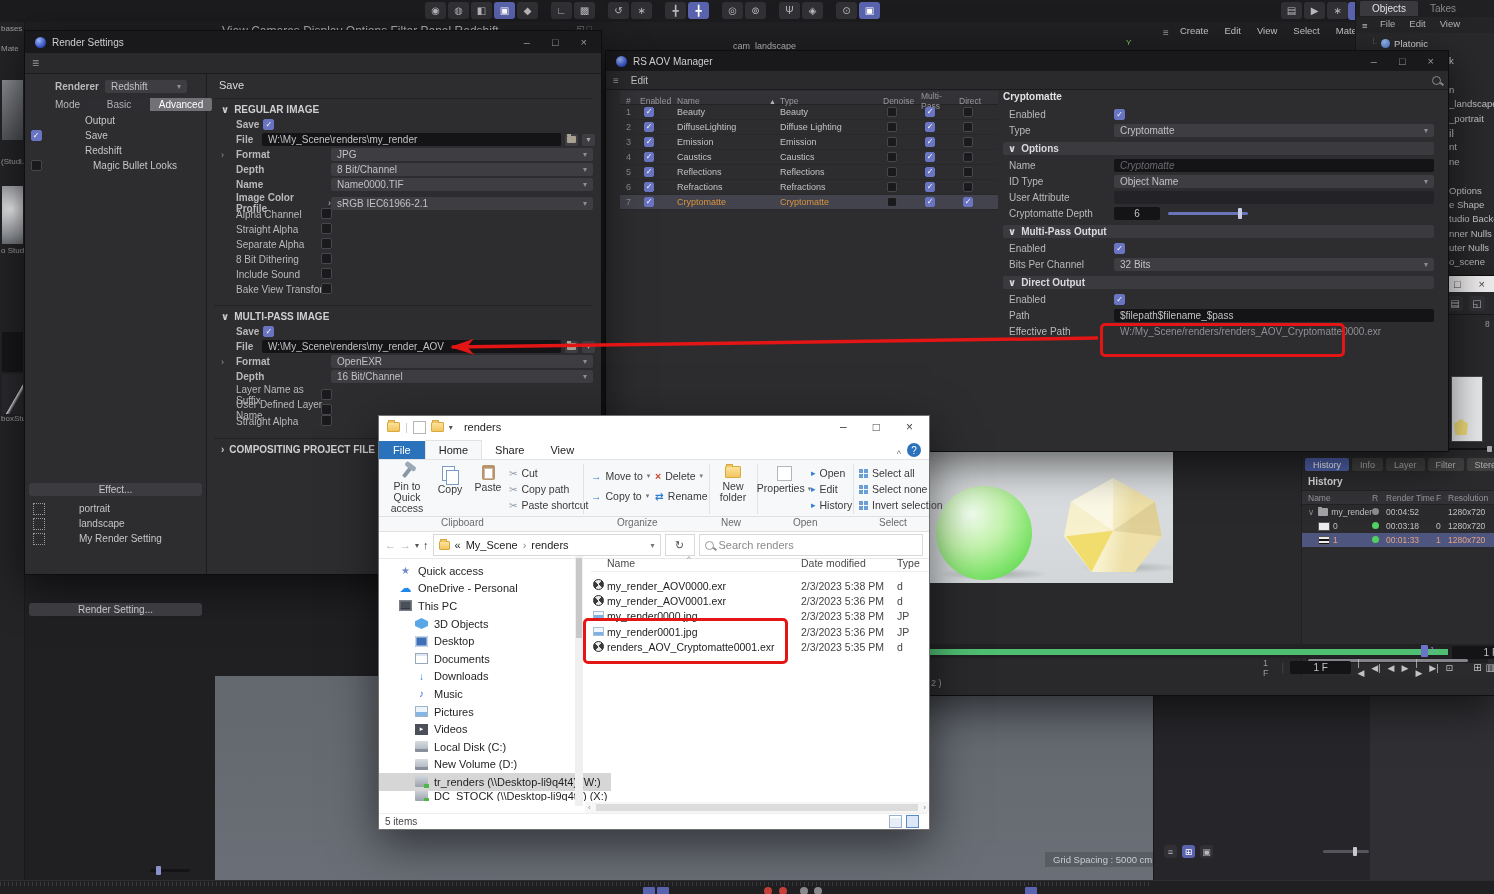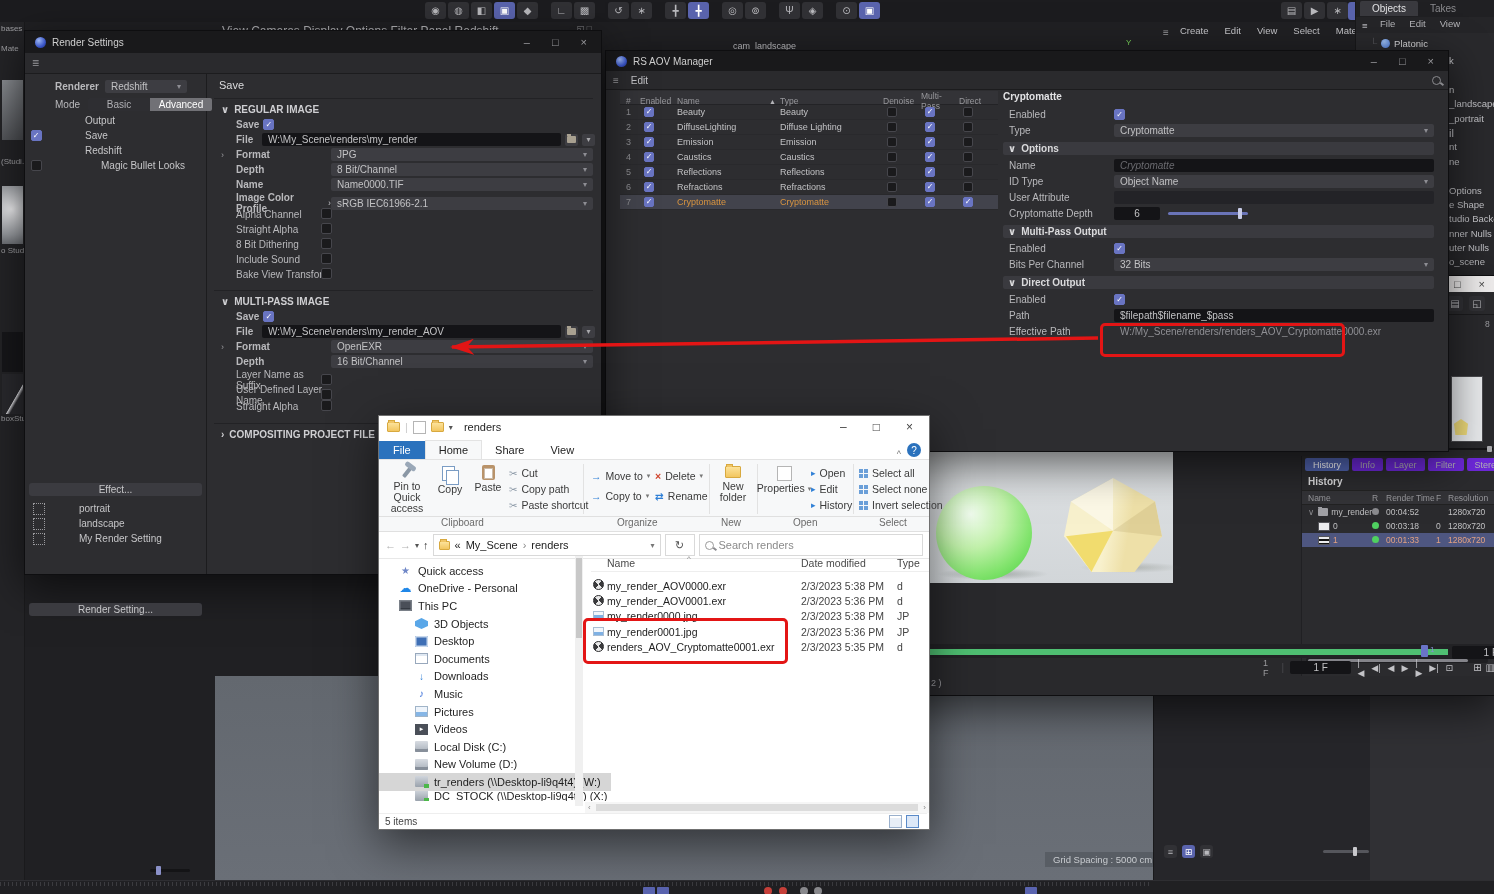--- a/index.html
+++ b/index.html
@@ -59,21 +59,21 @@
   .hgrid{display:grid;grid-template-columns:64px 14px 50px 12px 1fr;align-items:center}
   .hrow{height:14px;font-size:8.5px;color:#c0c0c2}
   .hrow.selected{background:#4e5680;color:#e2a182}
   .dot{width:7px;height:7px;border-radius:50%;display:inline-block}
   .dot-gray{background:#8a8a8e}.dot-green{background:#4fd060}
   .h-fold{width:11px;height:8px;background:#a0a0a5;border-radius:1px;position:relative;display:inline-block}
   .h-fold::before{content:"";position:absolute;top:-2px;left:0;width:4px;height:2px;background:#a0a0a5}
   .h-thumb{width:12px;height:9px;background:#ececee;border:1px solid #55555a;display:inline-block;box-sizing:border-box}
   .h-thumbs{width:12px;height:9px;border:1px solid #55555a;display:inline-block;box-sizing:border-box;
             background:repeating-linear-gradient(180deg,#ececee 0 2px,#141414 2px 4px)}
-  .pvtab{height:13px;border-radius:2px;background:#6d28d9;color:#b2b2b6;display:inline-flex;align-items:center;padding:0 8px;margin-right:3px;font-size:9px}
+  .pvtab{height:13px;border-radius:2px;background:#404040;color:#b2b2b6;display:inline-flex;align-items:center;padding:0 8px;margin-right:3px;font-size:9px}
   .pvtab.active{background:#5063ae;color:#fff}
   
   .ewin{position:absolute;background:#fff;border:1px solid #707070;box-shadow:0 14px 44px rgba(0,0,0,.55);
         color:#1e1e1e;font-size:11px}
   .etitle{height:22px;display:flex;align-items:center;gap:5px;padding:0 8px;background:#fff}
   .ewctl{margin-left:auto;display:flex;gap:26px;color:#444;font-size:12px;padding-right:8px}
   .fold{width:13px;height:10px;background:linear-gradient(#fce29a,#f2c660);border:1px solid #d8a93f;border-radius:1px;position:relative;flex:none;box-sizing:border-box}
   .fold::before{content:"";position:absolute;top:-3px;left:0;width:5px;height:2px;background:#f0c566;border:1px solid #d8a93f;border-bottom:none}
   .chkico{width:11px;height:11px;background:#fff;border:1px solid #b5b5b5;color:#d0452e;font-size:9px;display:inline-flex;align-items:center;justify-content:center;flex:none}
   .etabs{height:21px;display:flex;align-items:flex-end;background:#fff;border-bottom:1px solid #e3e3e3}
@@ -663,21 +663,21 @@
           <div class="flex navrow selected hascb" style="height:15px;gap:0">
           <span class="cbslot" style="width:22px;display:inline-flex;justify-content:center">
               <span class="cb on"></span>
             </span>
           <span style="padding-left:38px">Save</span>
         </div>
           <div class="flex navrow plain" style="height:15px;gap:0">
           <span class="cbslot" style="width:22px;display:inline-flex;justify-content:center"></span>
           <span style="padding-left:38px">Redshift</span>
         </div>
-          <div class="flex navrow hascb off" style="height:15px;gap:16px">
+          <div class="flex navrow hascb off" style="height:15px;gap:8px">
           <span class="cbslot" style="width:22px;display:inline-flex;justify-content:center">
               <span class="cb"></span>
             </span>
           <span style="padding-left:38px">Magic Bullet Looks</span>
         </div>
         </div>
       <div class="cbtn" style="position:absolute;left:4px;top:410px;right:4px">Effect...</div>
       <div class="a" style="left:0;top:428px;right:0">
 
       <div class="flex" style="height:15px;gap:0">
@@ -761,20 +761,25 @@
       <div>
 
       <div class="crow off">
           <span></span>
           <span style="color:#b9b9bc">Alpha Channel</span>
           <span><span class="cb"></span></span>
         </div>
           <div class="crow off dis">
           <span></span>
           <span style="color:#b9b9bc">Straight Alpha</span>
+          <span><span class="cb"></span></span>
+        </div>
+          <div class="crow off dis">
+          <span></span>
+          <span style="color:#b9b9bc">Separate Alpha</span>
           <span><span class="cb"></span></span>
         </div>
           <div class="crow on">
           <span></span>
           <span style="color:#b9b9bc">8 Bit Dithering</span>
           <span><span class="cb"></span></span>
         </div>
           <div class="crow off dis">
           <span></span>
           <span style="color:#b9b9bc">Include Sound</span>

